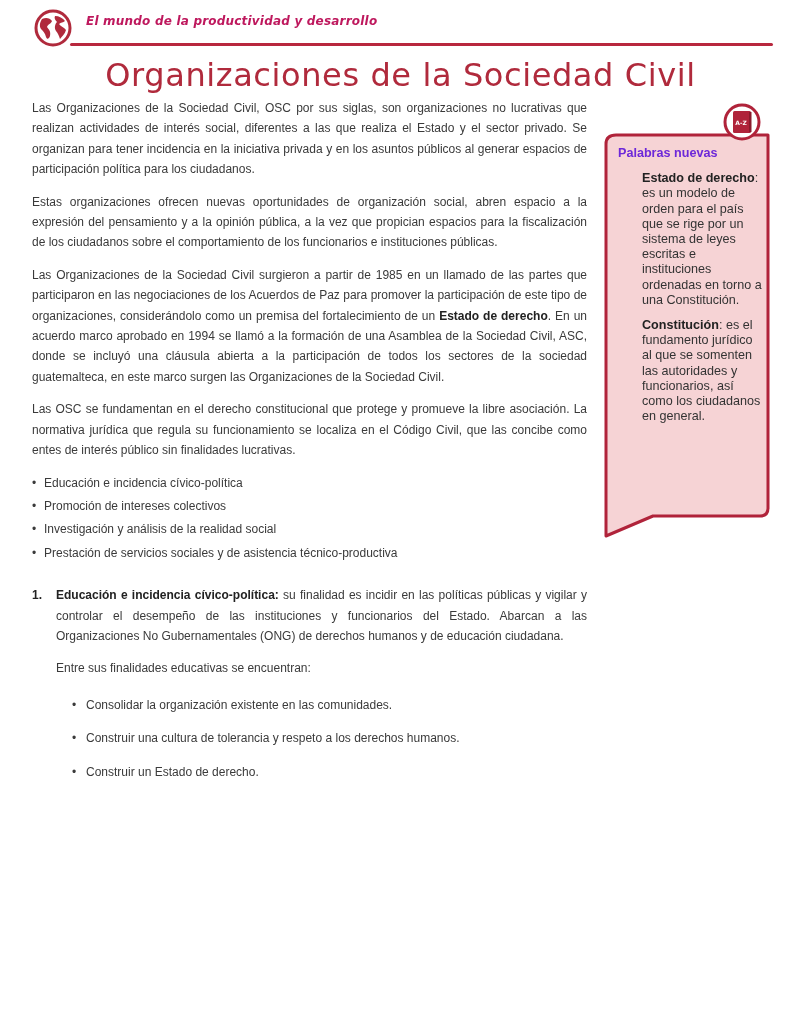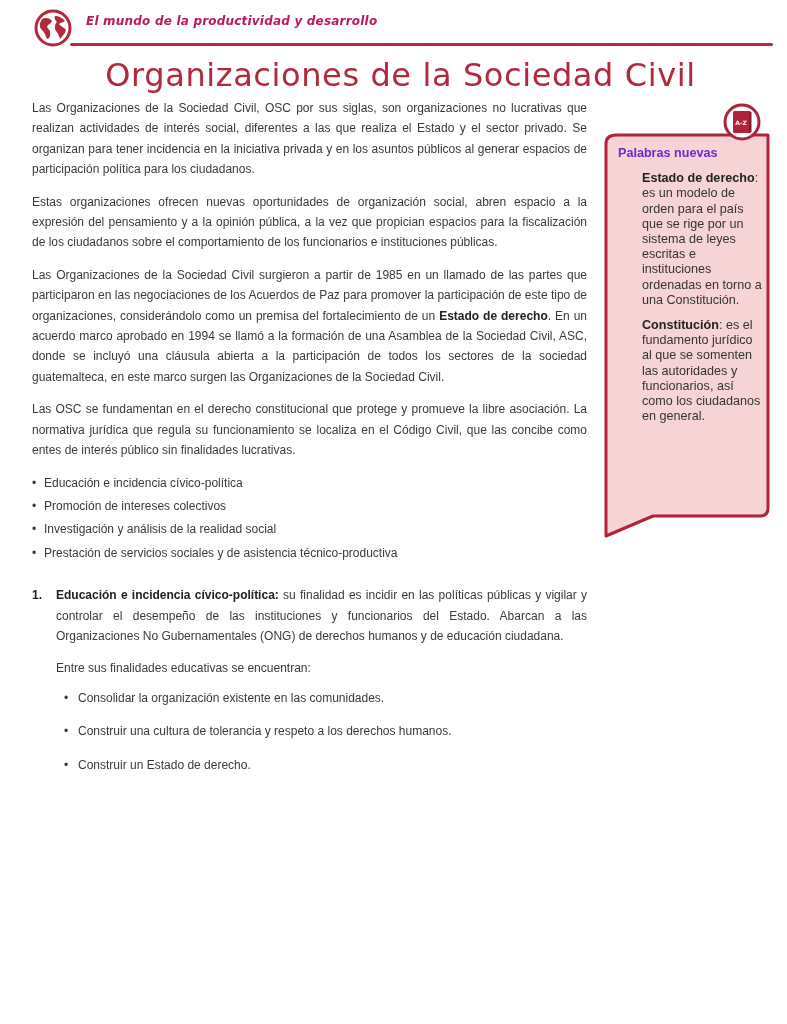--- a/index.html
+++ b/index.html
@@ -13,21 +13,21 @@
   .page-title { position:absolute; left:0; width:787px; top:56px; text-align:center;
                 font-family:"DejaVu Sans", sans-serif; font-size:32px; color:#b02a3c; letter-spacing:0.6px; padding-left:14px; box-sizing:border-box; }
   .main { position:absolute; left:32px; top:98px; width:555px; font-size:12px; line-height:20.4px; }
   .main p { margin:0 0 12px 0; text-align:justify; }
   .main b { color:#222; }
   ul.bul { list-style:none; margin:0 0 14px 0; padding:0; }
   ul.bul li { position:relative; padding-left:12px; margin-bottom:3px; }
   ul.bul li::before { content:"•"; position:absolute; left:0; top:0; }
   .numbered { position:relative; padding-left:24px; }
   .numbered .num { position:absolute; left:0; top:0; font-weight:bold; color:#222; }
-  ul.bul2 { list-style:none; margin:8px; padding:0 0 0 24px; }
+  ul.bul2 { list-style:none; margin:16px; padding:0 0 0 24px; }
   ul.bul2 li { position:relative; padding-left:14px; margin-bottom:13px; }
   ul.bul2 li::before { content:"•"; position:absolute; left:0; top:0; }
   .glossary-svg { position:absolute; left:600px; top:98px; width:187px; height:445px; }
   .glossary { position:absolute; left:618px; top:146px; width:145px; font-size:12.6px; line-height:15.2px; color:#333; }
   .glossary .gtitle { font-weight:bold; color:#6d28d9; margin-bottom:10px; }
   .glossary .entry { margin-bottom:10px;margin-left:24px; }
   .glossary .term { font-weight:bold; color:#222; }
 </style>
 </head>
 <body>

